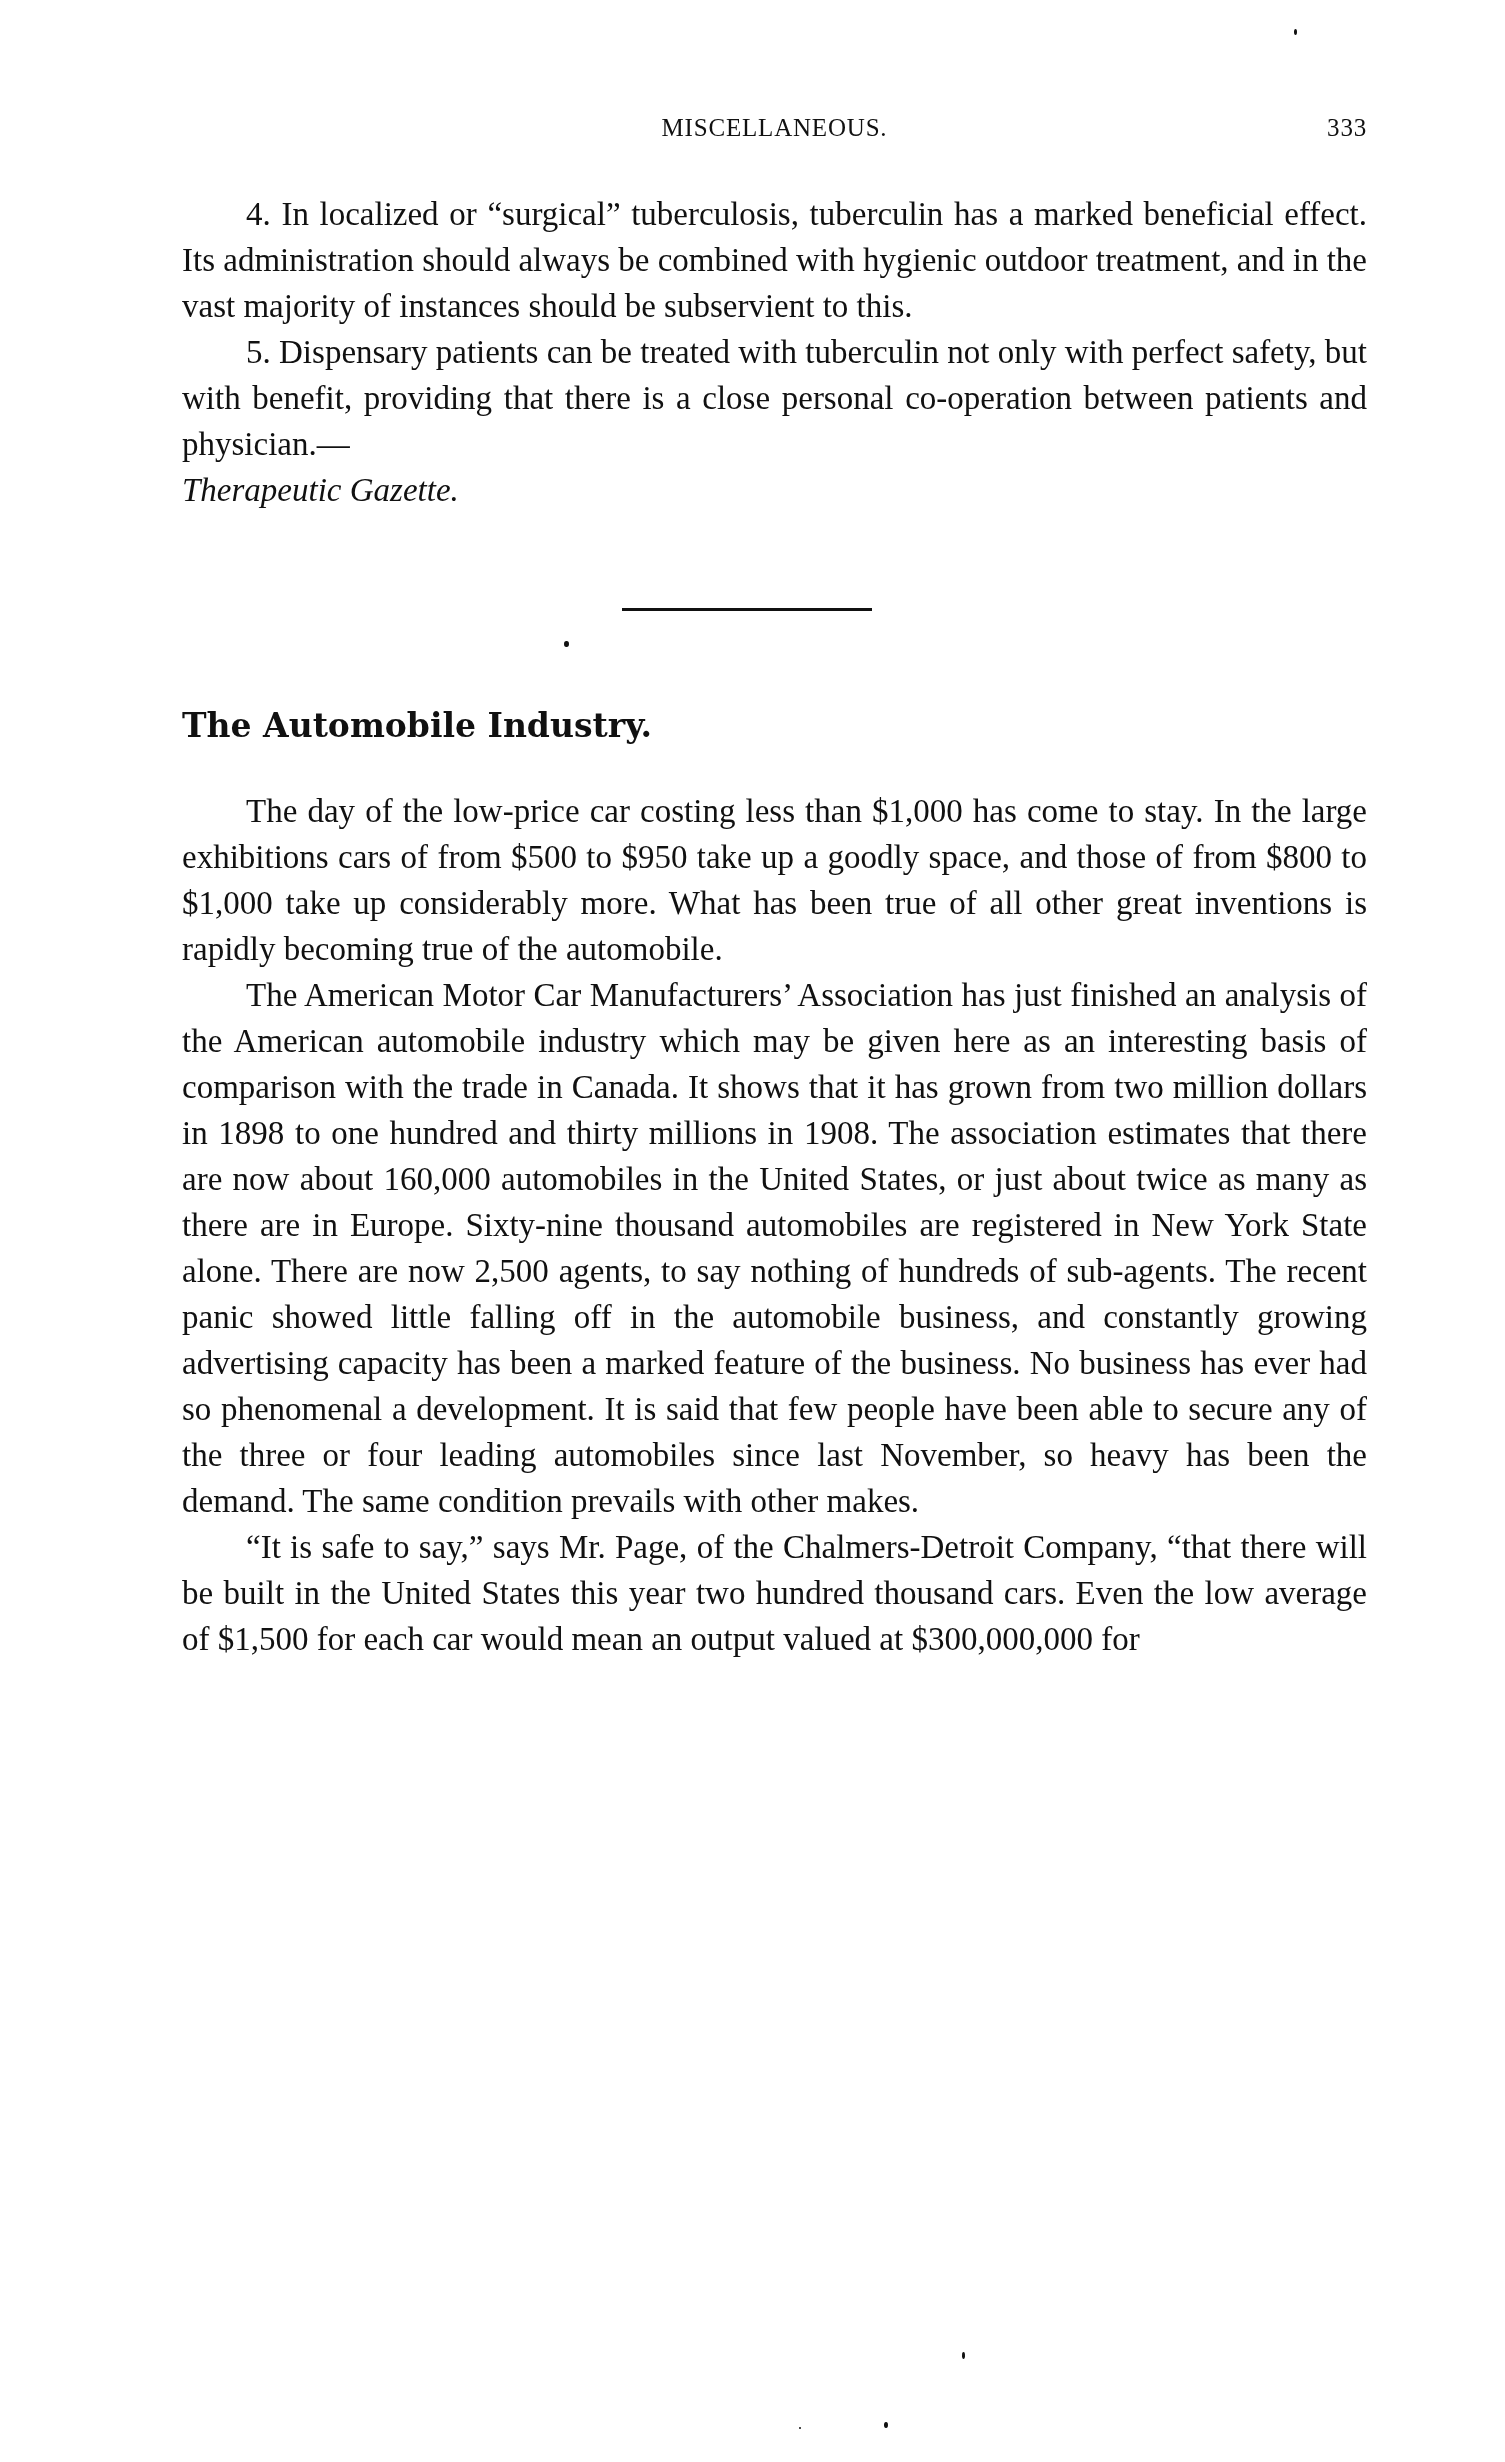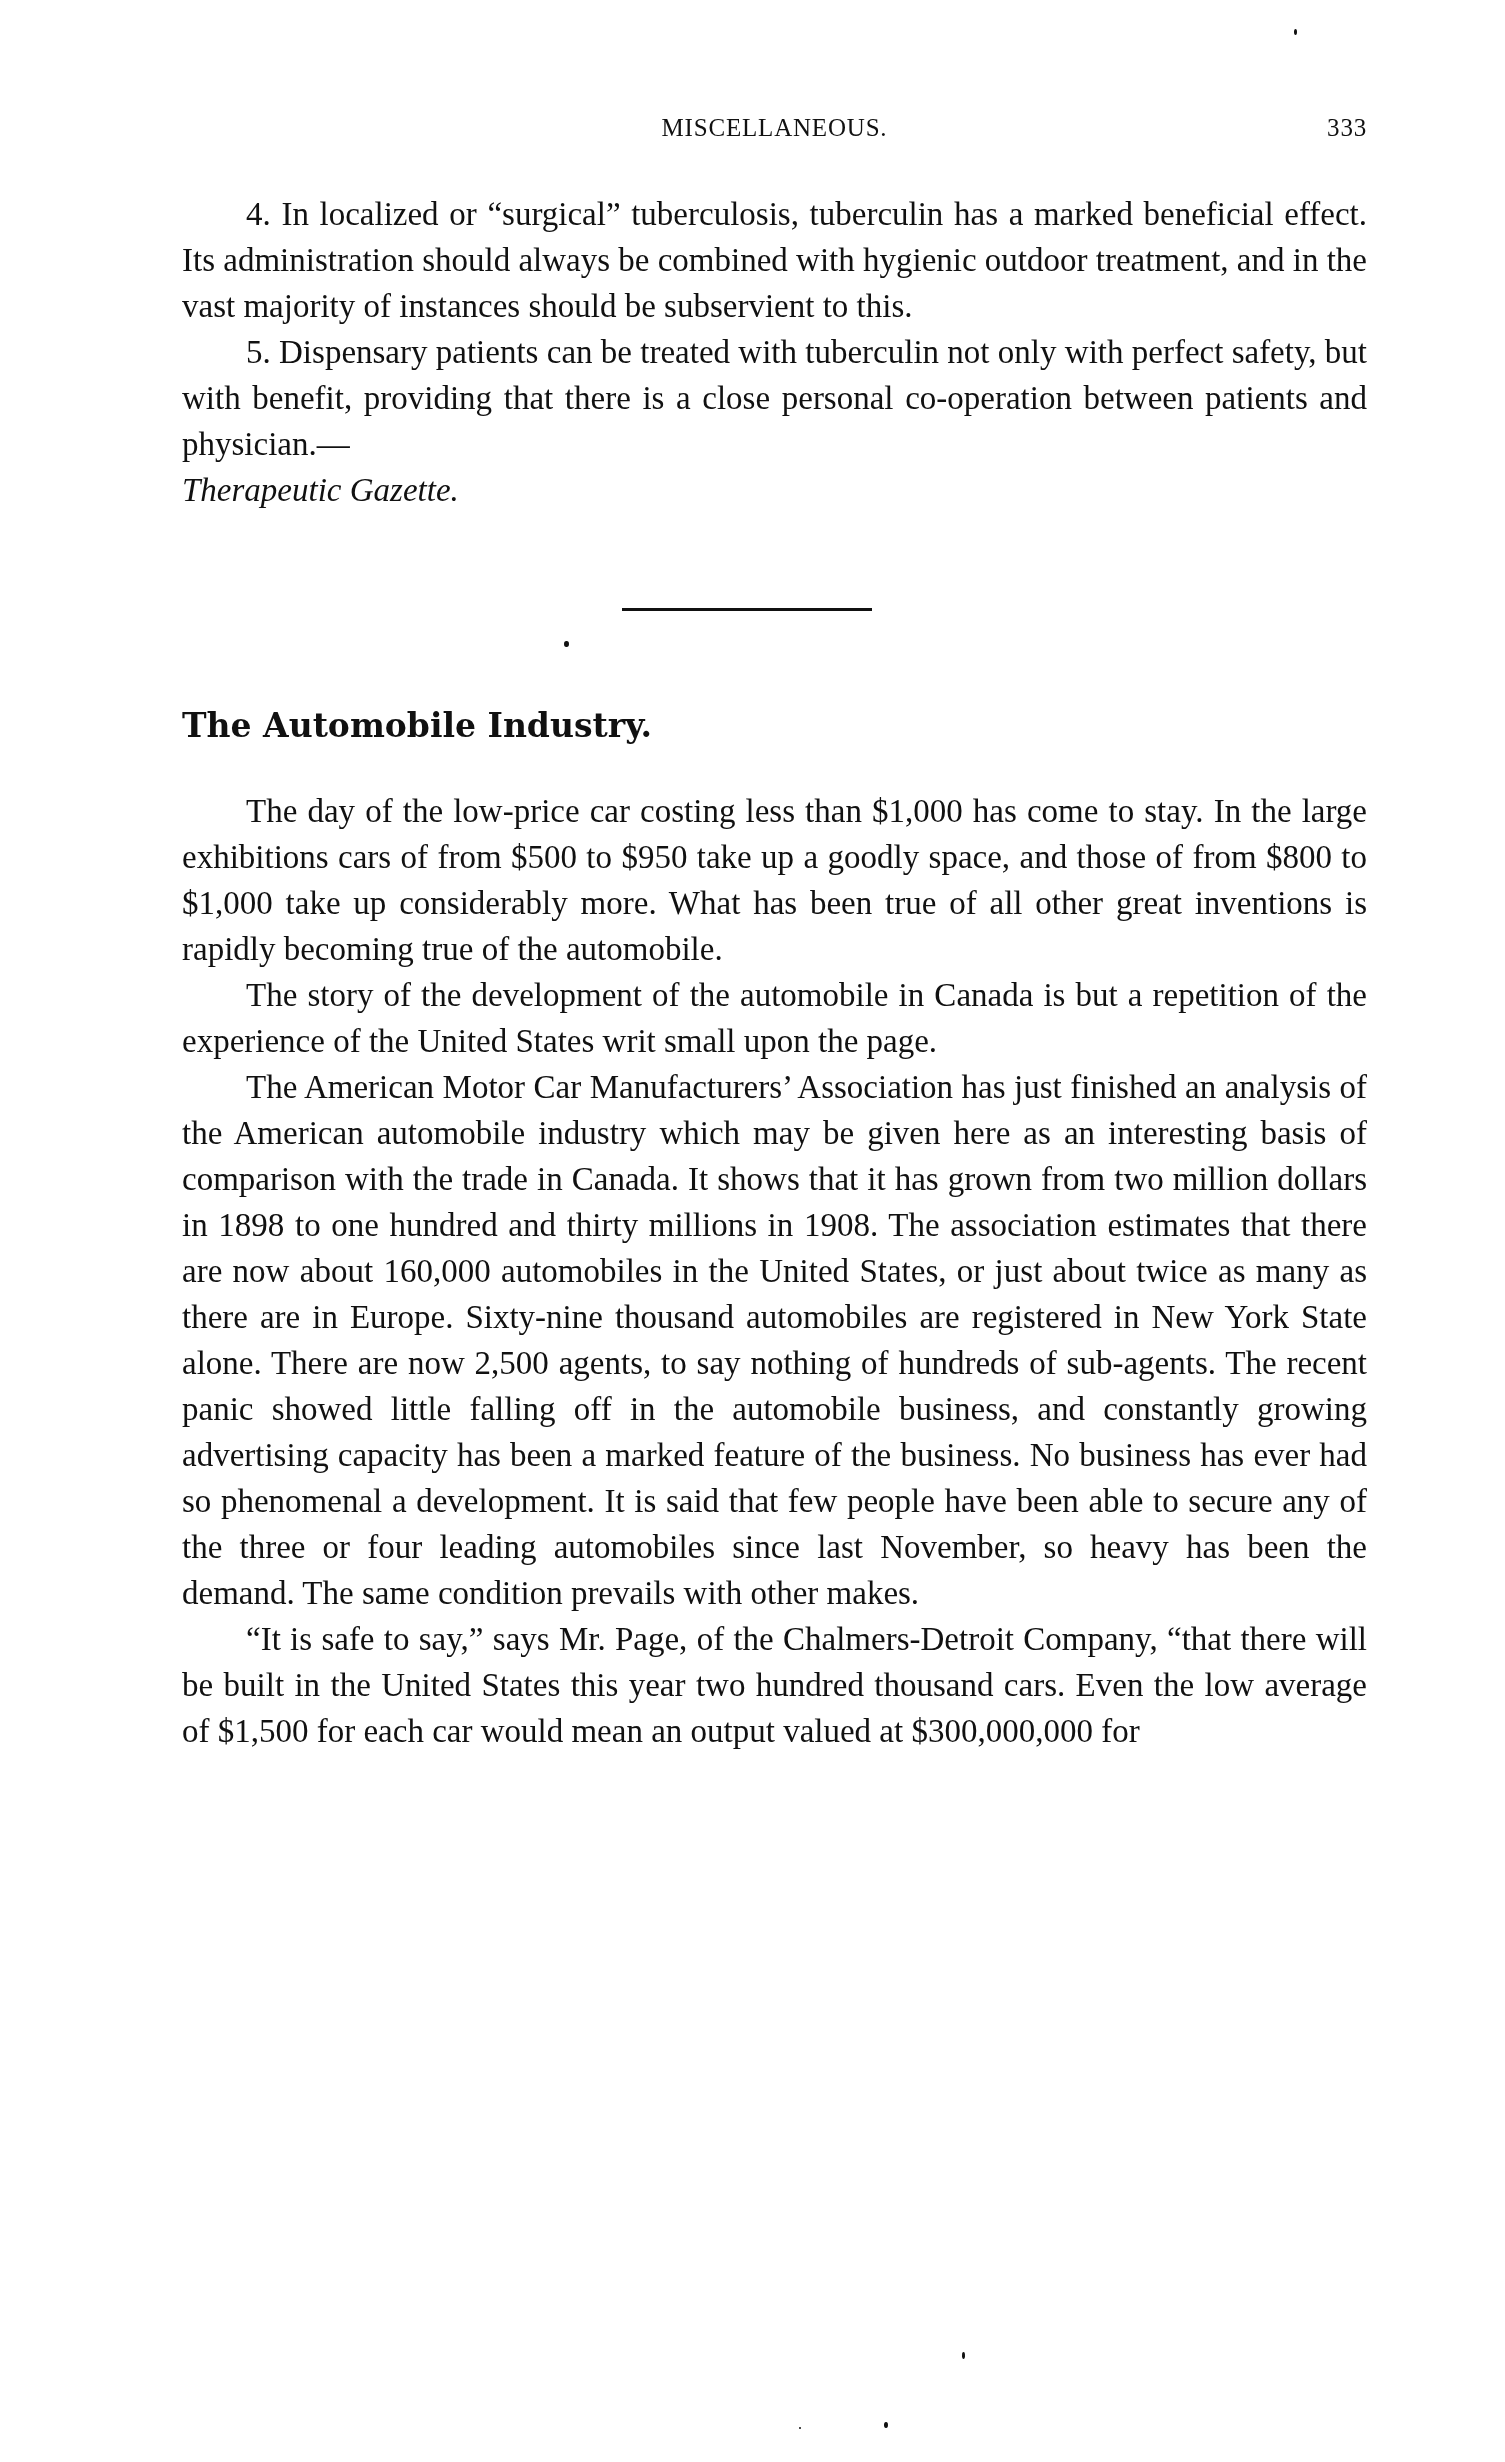--- a/index.html
+++ b/index.html
@@ -49,21 +49,20 @@
     <p class="para source">Therapeutic Gazette.</p>
   </div>
 
   <div class="rule" style="top:608px;"></div>
   <div class="stray-mark" style="left:382px;top:641px;width:4.6px;height:6px;"></div>
 
   <div class="heading" style="top:706px;">The Automobile Industry.</div>
 
   <div class="block" style="top:751px;margin-top:37px;">
     <p class="para indent">The day of the low-price car costing less than $1,000 has come to stay. In the large exhibitions cars of from $500 to $950 take up a goodly space, and those of from $800 to $1,000 take up con­siderably more. What has been true of all other great inventions is rapidly becoming true of the automobile.</p>
-    <p class="para indent">The story of the development of the automobile in Canada is but a repetition of the experience of the United States writ small upon the page.</p>
     <p class="para indent">The American Motor Car Manufacturers’ Association has just finished an analysis of the American automobile industry which may be given here as an interesting basis of comparison with the trade in Canada. It shows that it has grown from two million dollars in 1898 to one hundred and thirty millions in 1908. The association estimates that there are now about 160,000 automo­biles in the United States, or just about twice as many as there are in Europe. Sixty-nine thousand automobiles are registered in New York State alone. There are now 2,500 agents, to say nothing of hundreds of sub-agents. The recent panic showed little falling off in the automobile business, and constantly grow­ing advertising capacity has been a marked feature of the busi­ness. No business has ever had so phenomenal a development. It is said that few people have been able to secure any of the three or four leading automobiles since last November, so heavy has been the demand. The same condition prevails with other makes.</p>
     <p class="para indent">“It is safe to say,” says Mr. Page, of the Chalmers-Detroit Company, “that there will be built in the United States this year two hundred thousand cars. Even the low average of $1,500 for each car would mean an output valued at $300,000,000 for</p>
   </div>
 
 </div>
 
 <div class="stray-mark" style="left:962px;top:2352px;width:3px;height:6.8px;"></div>
 <div class="stray-mark" style="left:884px;top:2422px;width:3.8px;height:6px;"></div>
 <div class="stray-mark" style="left:799px;top:2427px;width:2.3px;height:2.3px;"></div>
 

